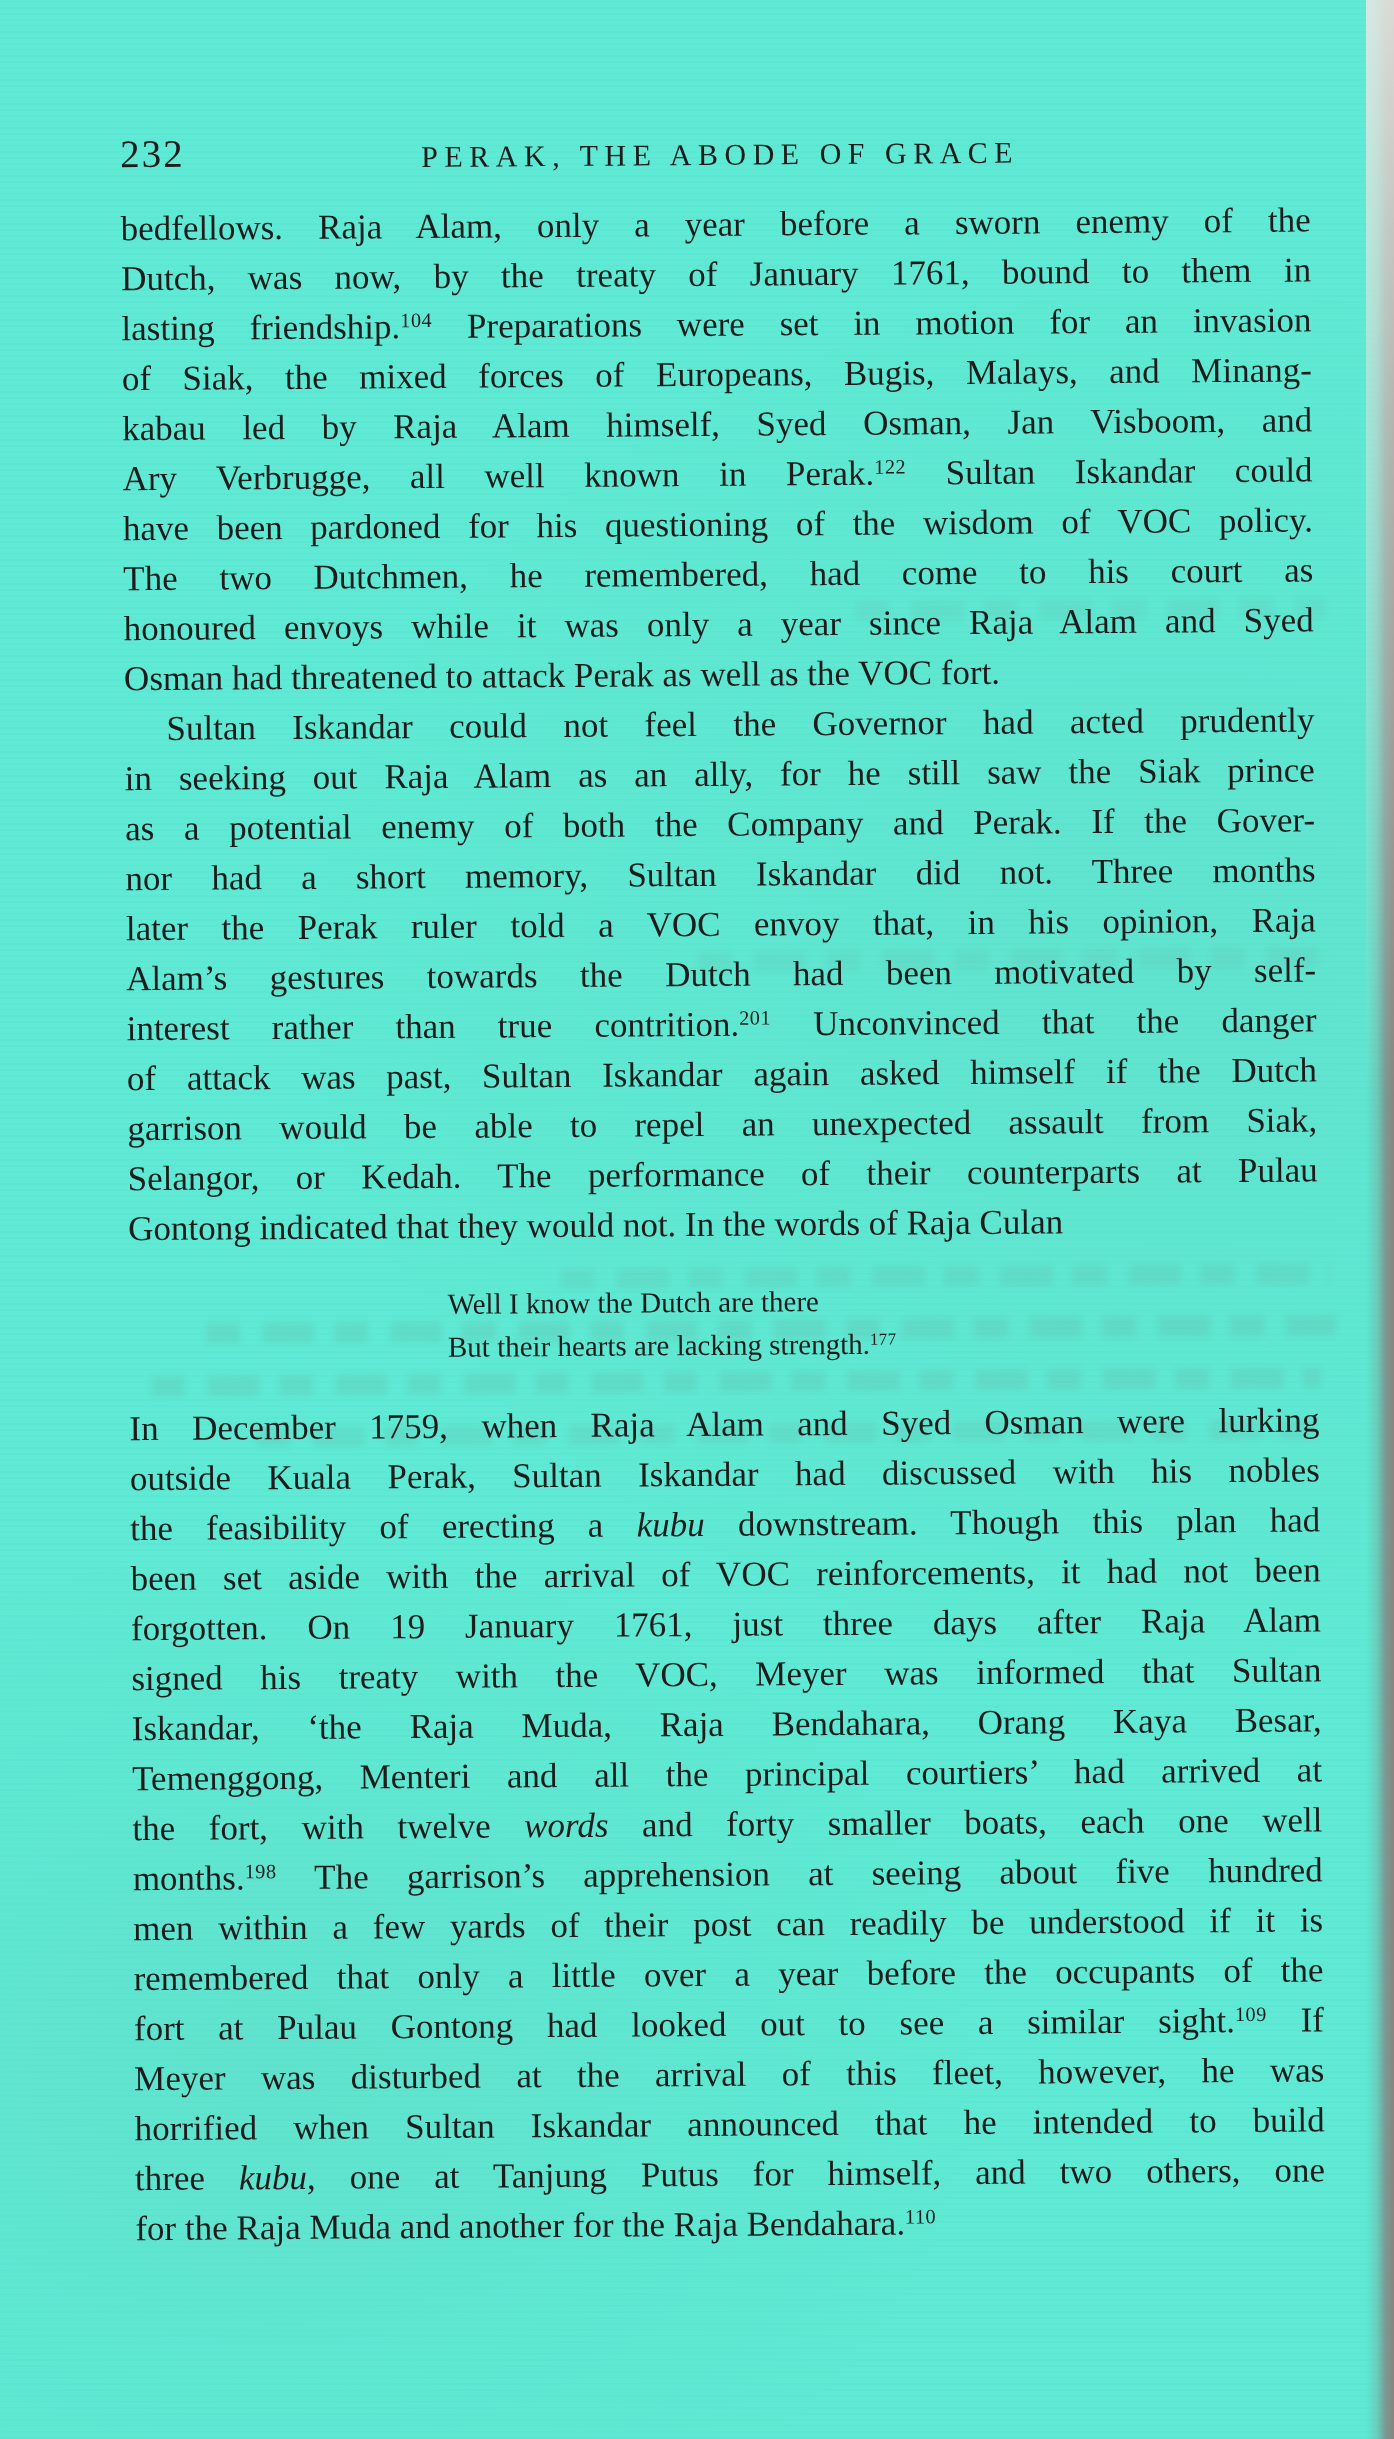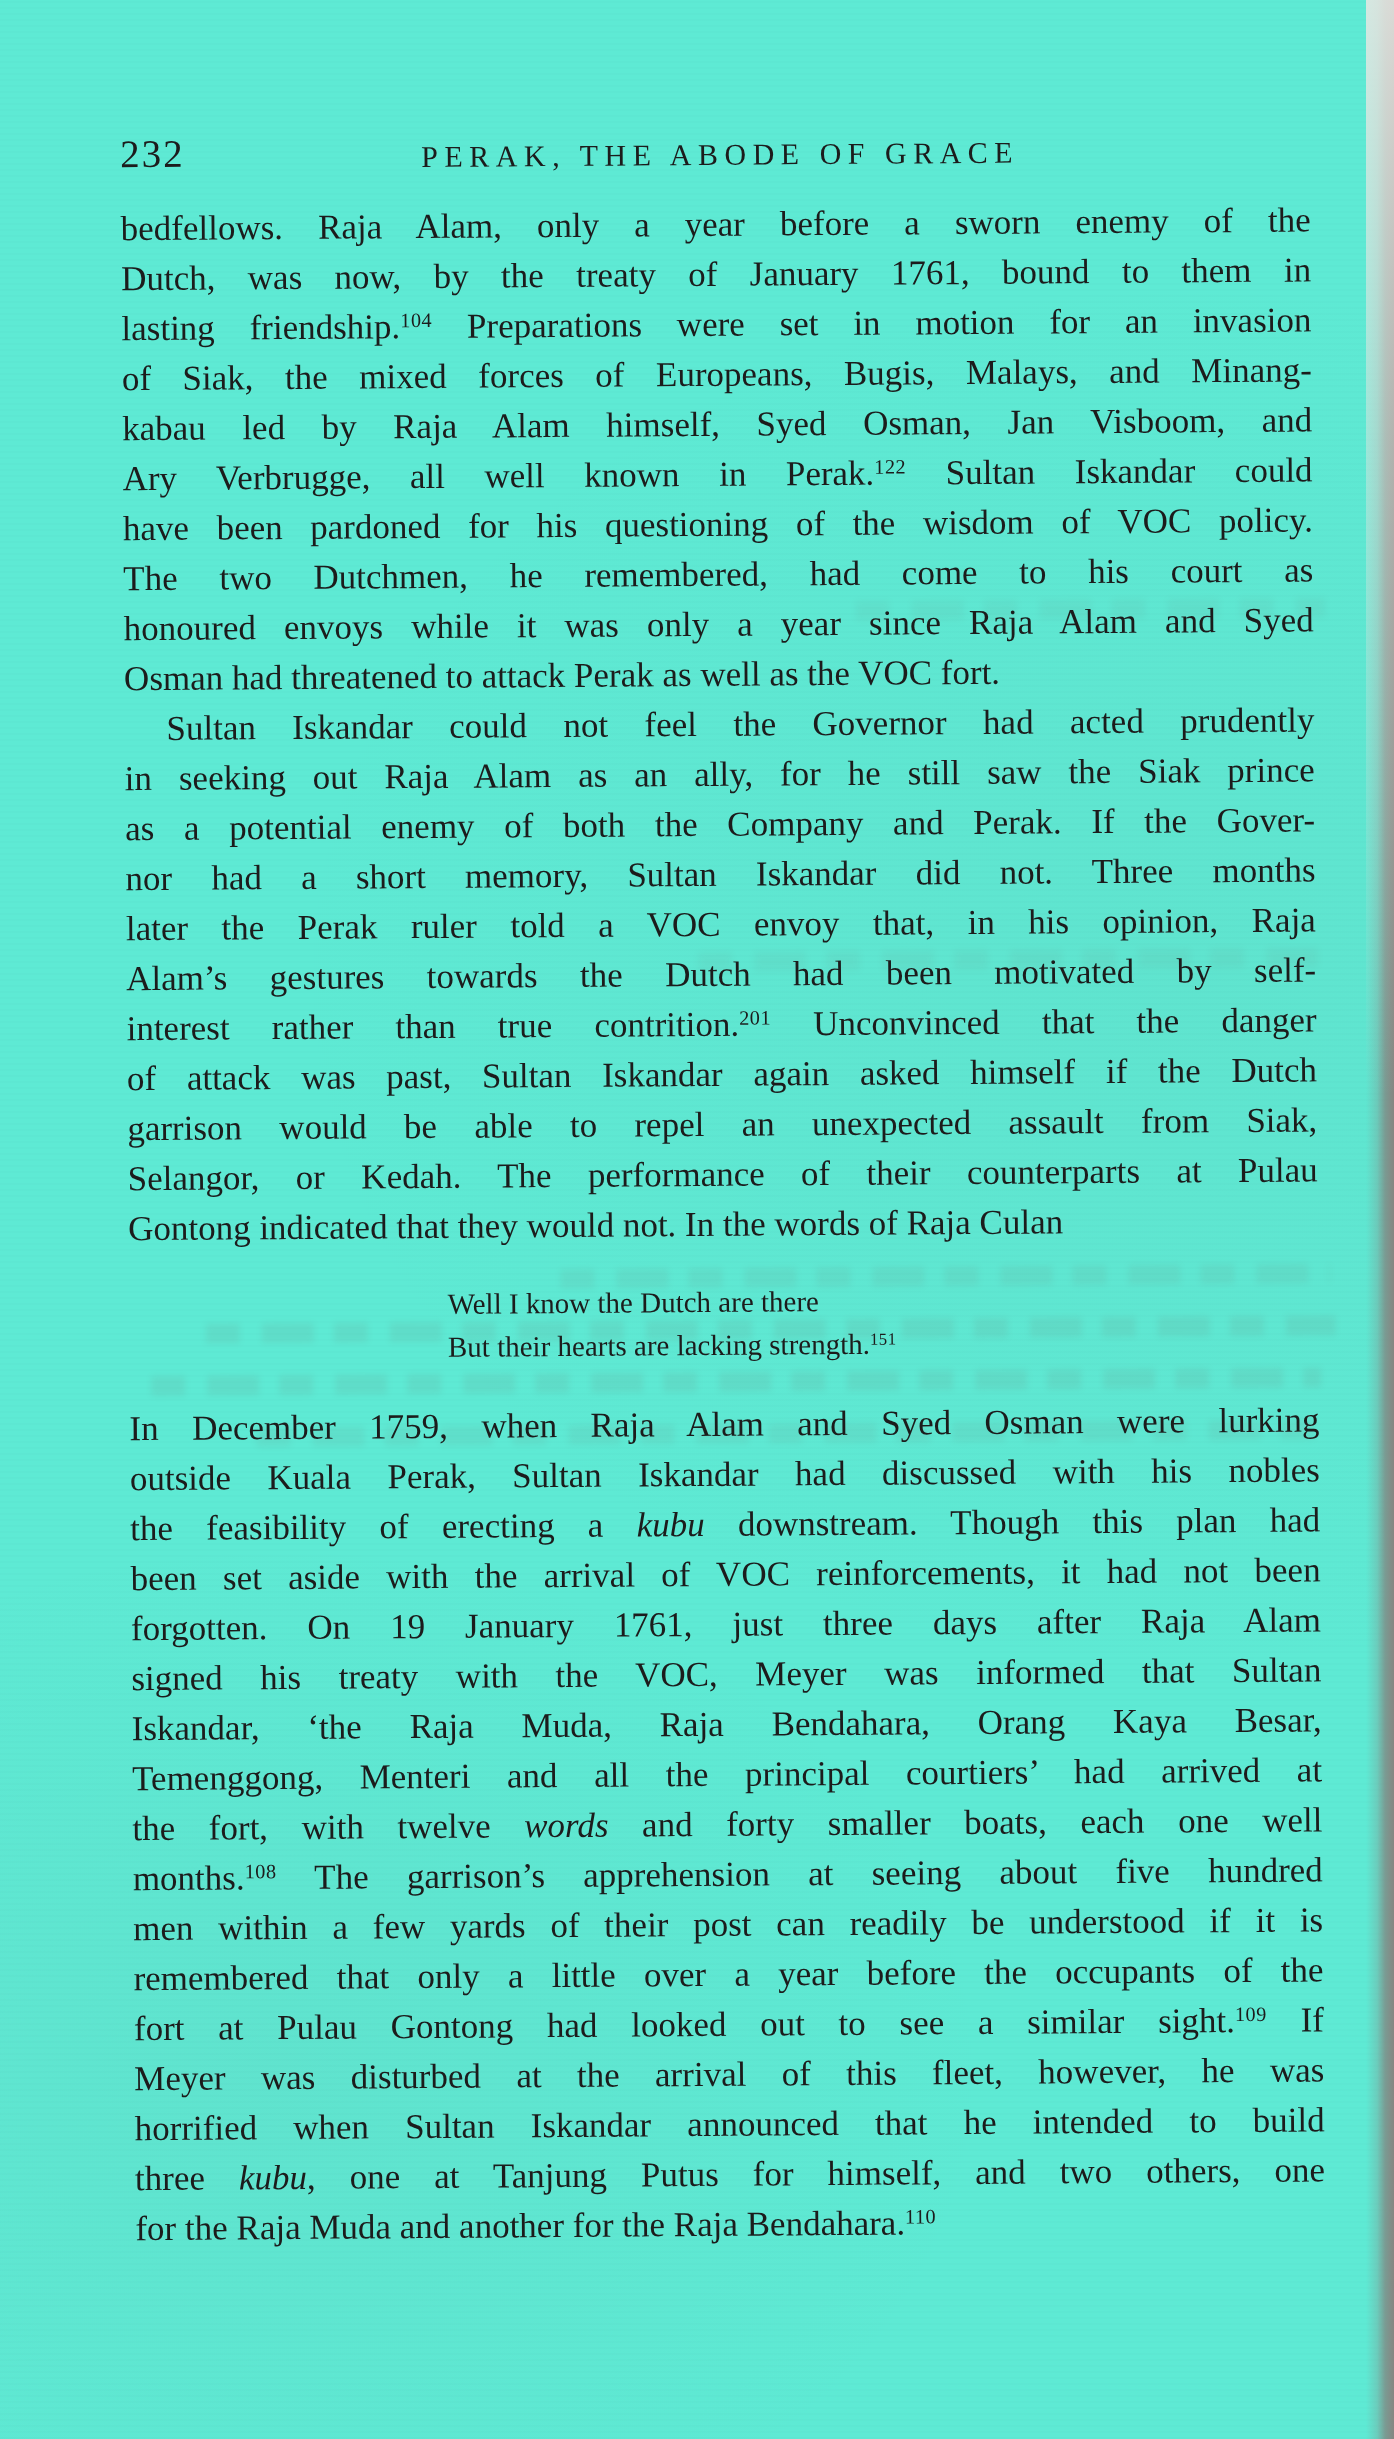--- a/index.html
+++ b/index.html
@@ -131,33 +131,33 @@
           <div class="line"><span>later the Perak ruler told a VOC envoy that, in his opinion, Raja</span></div>
           <div class="line"><span>Alam’s gestures towards the Dutch had been motivated by self-</span></div>
           <div class="line"><span>interest rather than true contrition.</span><span class="sup">201</span><span> Unconvinced that the danger</span></div>
           <div class="line"><span>of attack was past, Sultan Iskandar again asked himself if the Dutch</span></div>
           <div class="line"><span>garrison would be able to repel an unexpected assault from Siak,</span></div>
           <div class="line"><span>Selangor, or Kedah. The performance of their counterparts at Pulau</span></div>
           <div class="line last"><span>Gontong indicated that they would not. In the words of Raja Culan</span></div>
         </div>
         <div class="block quote">
           <div class="line last"><span>Well I know the Dutch are there</span></div>
-          <div class="line last"><span>But their hearts are lacking strength.</span><span class="sup">151</span></div>
+          <div class="line last"><span>But their hearts are lacking strength.</span><span class="sup">177</span></div>
         </div>
         <div class="block paragraph">
           <div class="line"><span>In December 1759, when Raja Alam and Syed Osman were lurking</span></div>
           <div class="line"><span>outside Kuala Perak, Sultan Iskandar had discussed with his nobles</span></div>
           <div class="line"><span>the feasibility of erecting a </span><span class="it">kubu</span><span> downstream. Though this plan had</span></div>
           <div class="line"><span>been set aside with the arrival of VOC reinforcements, it had not been</span></div>
           <div class="line"><span>forgotten. On 19 January 1761, just three days after Raja Alam</span></div>
           <div class="line"><span>signed his treaty with the VOC, Meyer was informed that Sultan</span></div>
           <div class="line"><span>Iskandar, ‘the Raja Muda, Raja Bendahara, Orang Kaya Besar,</span></div>
           <div class="line"><span>Temenggong, Menteri and all the principal courtiers’ had arrived at</span></div>
           <div class="line"><span>the fort, with twelve </span><span class="it">words</span><span> and forty smaller boats, each one well</span></div>
-          <div class="line"><span>months.</span><span class="sup">108</span><span> The garrison’s apprehension at seeing about five hundred</span></div>
+          <div class="line"><span>months.</span><span class="sup">198</span><span> The garrison’s apprehension at seeing about five hundred</span></div>
           <div class="line"><span>men within a few yards of their post can readily be understood if it is</span></div>
           <div class="line"><span>remembered that only a little over a year before the occupants of the</span></div>
           <div class="line"><span>fort at Pulau Gontong had looked out to see a similar sight.</span><span class="sup">109</span><span> If</span></div>
           <div class="line"><span>Meyer was disturbed at the arrival of this fleet, however, he was</span></div>
           <div class="line"><span>horrified when Sultan Iskandar announced that he intended to build</span></div>
           <div class="line"><span>three </span><span class="it">kubu</span><span>, one at Tanjung Putus for himself, and two others, one</span></div>
           <div class="line last"><span>for the Raja Muda and another for the Raja Bendahara.</span><span class="sup">110</span></div>
         </div>
       </main>
 

